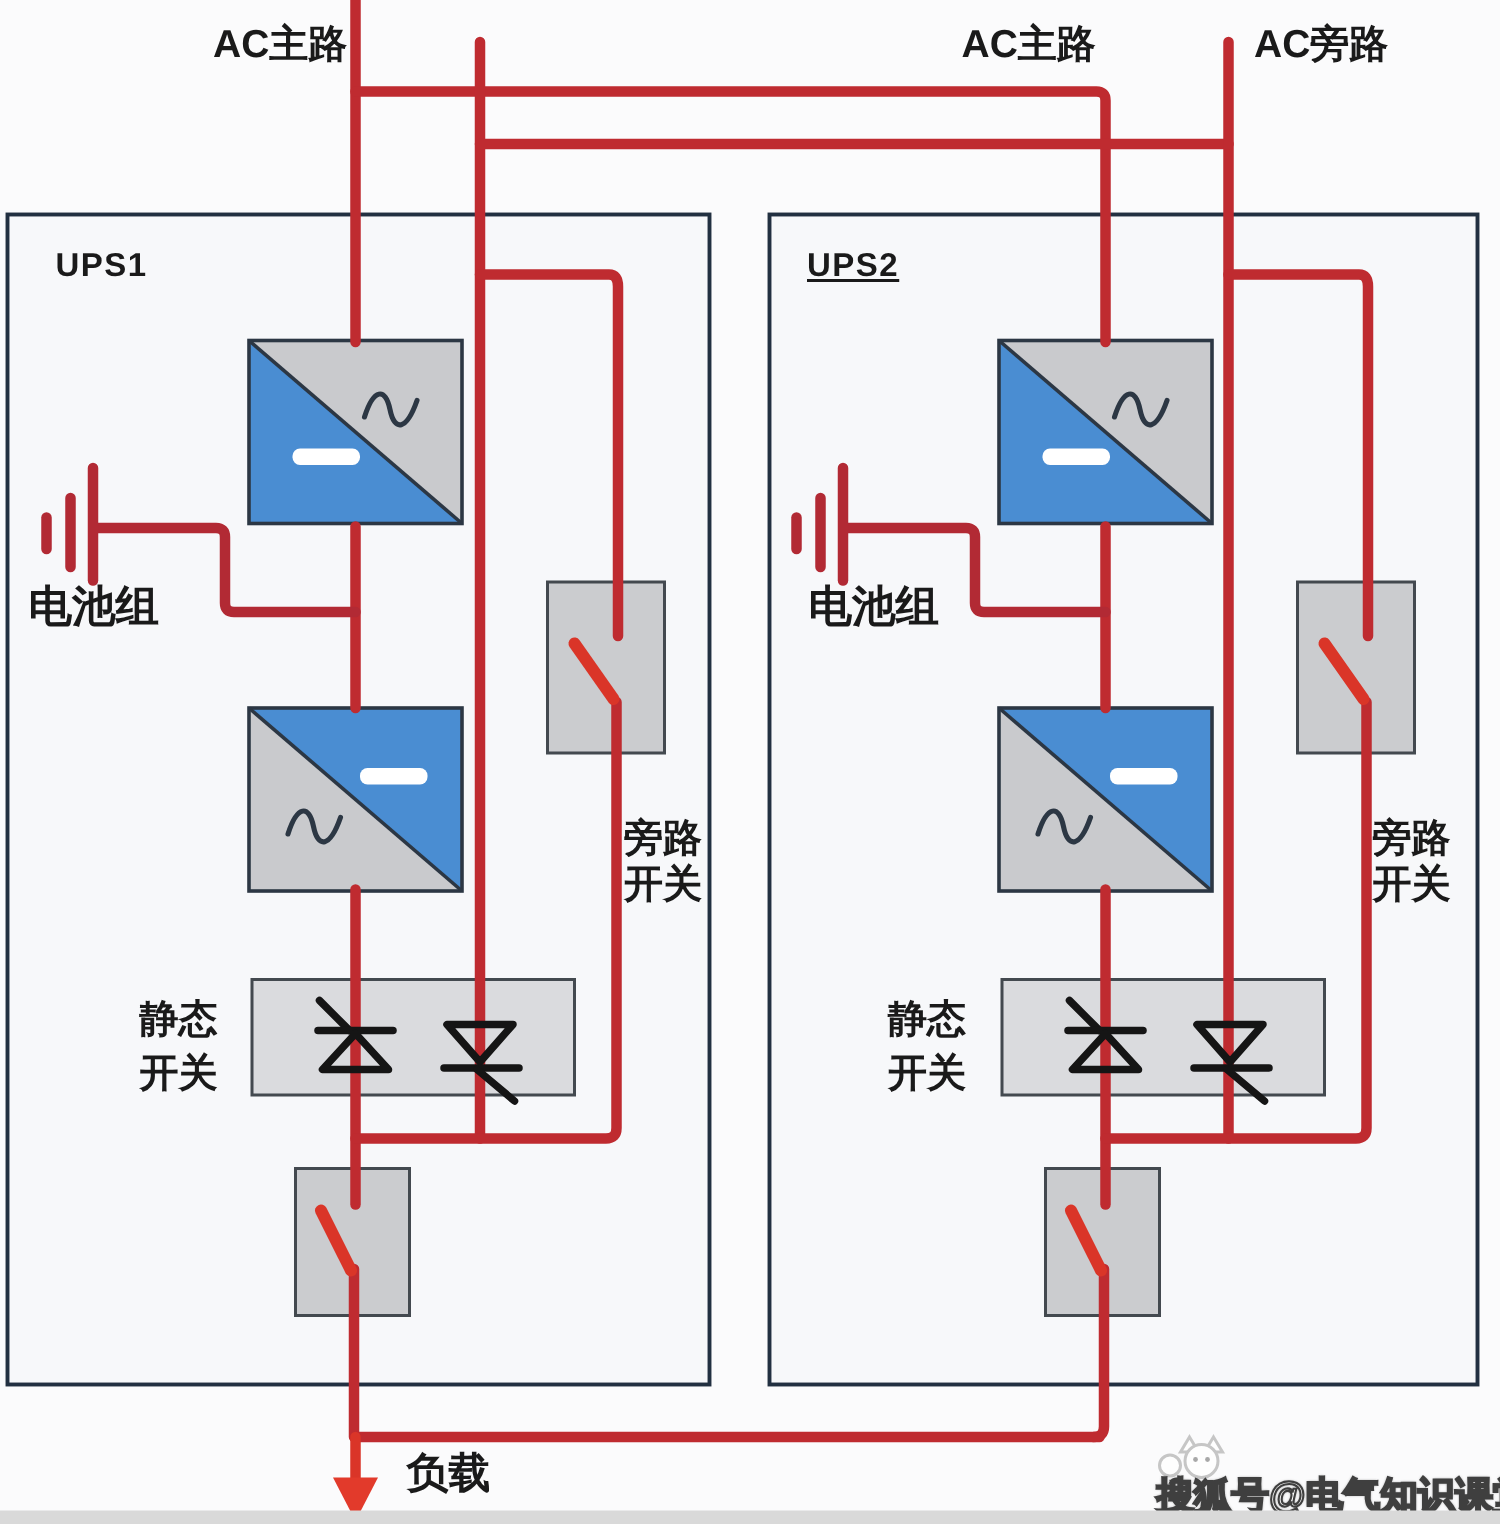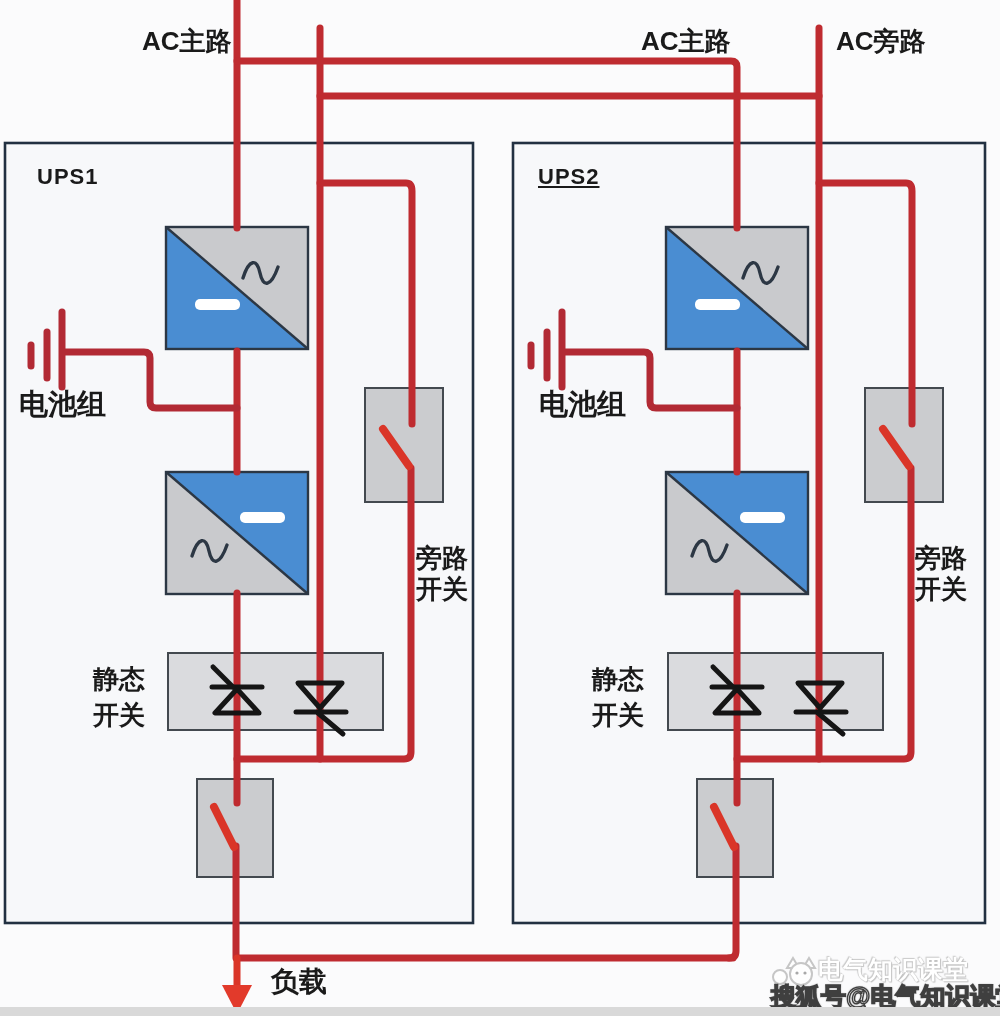--- a/index.html
+++ b/index.html
@@ -21,21 +21,21 @@
   .graybox{fill:var(--switch_box_fill,#cbcccf);stroke:var(--gray_box_border,#43494f);stroke-width:2;}
   .staticbox{fill:var(--static_box_fill,#dadbde);stroke:var(--gray_box_border,#43494f);stroke-width:2;}
   .blkborder{fill:none;stroke:var(--block_border,#2c3744);stroke-width:2.4;}
   .tri-blue{fill:var(--block_blue,#4a8dd2);}
   .tri-gray{fill:var(--block_gray,#c9cacd);}
   .sine{stroke:var(--block_border,#2c3744);stroke-width:3.4;fill:none;stroke-linecap:round;}
   .dcbar{fill:#ffffff;}
   
   .lbl{position:absolute;color:var(--label_color,#1a1a1a);font-weight:700;white-space:nowrap;}
   .lbl.multi{white-space:pre-line;}
-  .ac-lbl{font-size:26px;margin-top:12px;}
+  .ac-lbl{font-size:26px;}
   .ups-lbl{font-size:22px;font-weight:800;letter-spacing:1px;}
   .bat-lbl{font-size:29px;}
   .sw-lbl{font-size:26px;line-height:31px;margin-top:34px;}
   .st-lbl{font-size:26px;line-height:36px;text-align:center;}
   .load-lbl{font-size:28px;}
   .wm1{position:absolute;font-size:25px;font-weight:700;color:#ffffff;white-space:nowrap;
        text-shadow:0 0 1px #b5b5b5,1px 1px 1px #c2c2c2,-1px -1px 1px #cccccc;}
   .wm2{position:absolute;font-size:25px;font-weight:800;color:#ffffff;white-space:nowrap;
        -webkit-text-stroke:1.4px #3f3f3f;text-shadow:0 0 2px #555555;}
   .bottom-strip{position:absolute;left:0;bottom:0;width:1000px;height:9px;background:var(--bottom_strip,#d9d9d9);}
@@ -175,17 +175,16 @@
   <div class="lbl multi sw-lbl" style="left:915px;top:509px;">旁路
 开关</div>
 
   <div class="lbl multi st-lbl" style="left:93px;top:661px;">静态
 开关</div>
   <div class="lbl multi st-lbl" style="left:592px;top:661px;">静态
 开关</div>
 
   <div class="lbl load-lbl" style="left:271px;top:963px;">负载</div>
 
-  <div class="wm1" style="left:818px;top:953px;">电气知识课堂</div>
   <div class="wm2" style="left:771px;top:980px;">搜狐号@电气知识课堂</div>
 
   <div class="bottom-strip"></div>
 </div>
 
 </body></html>

